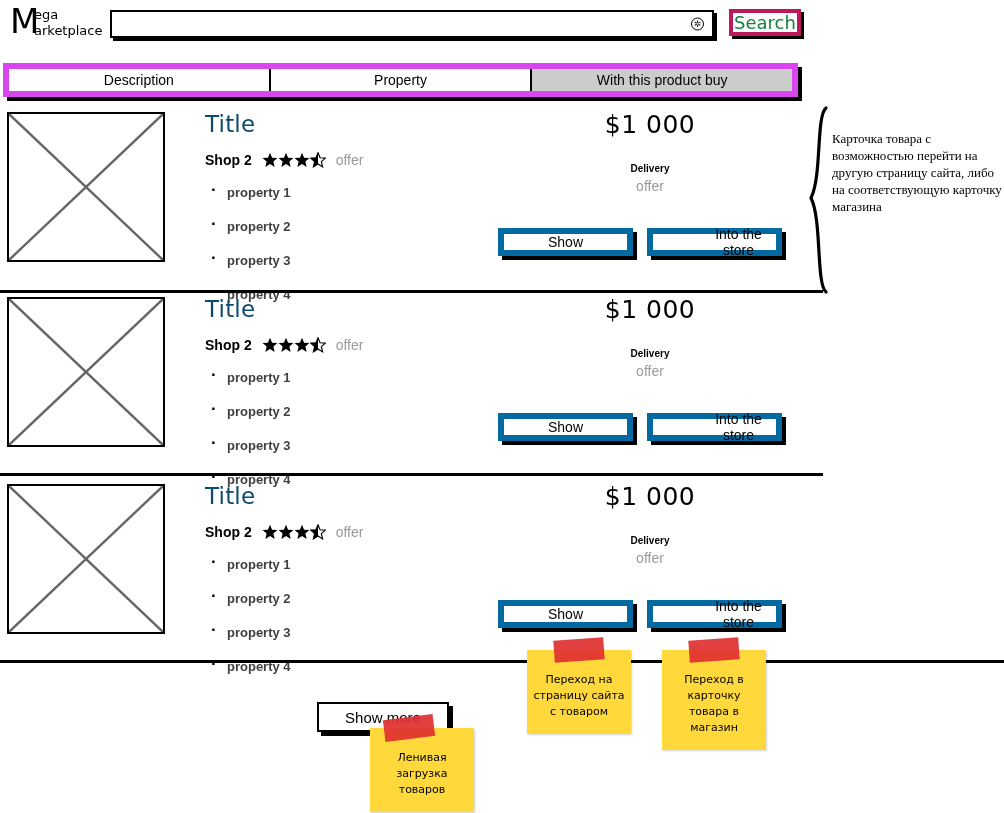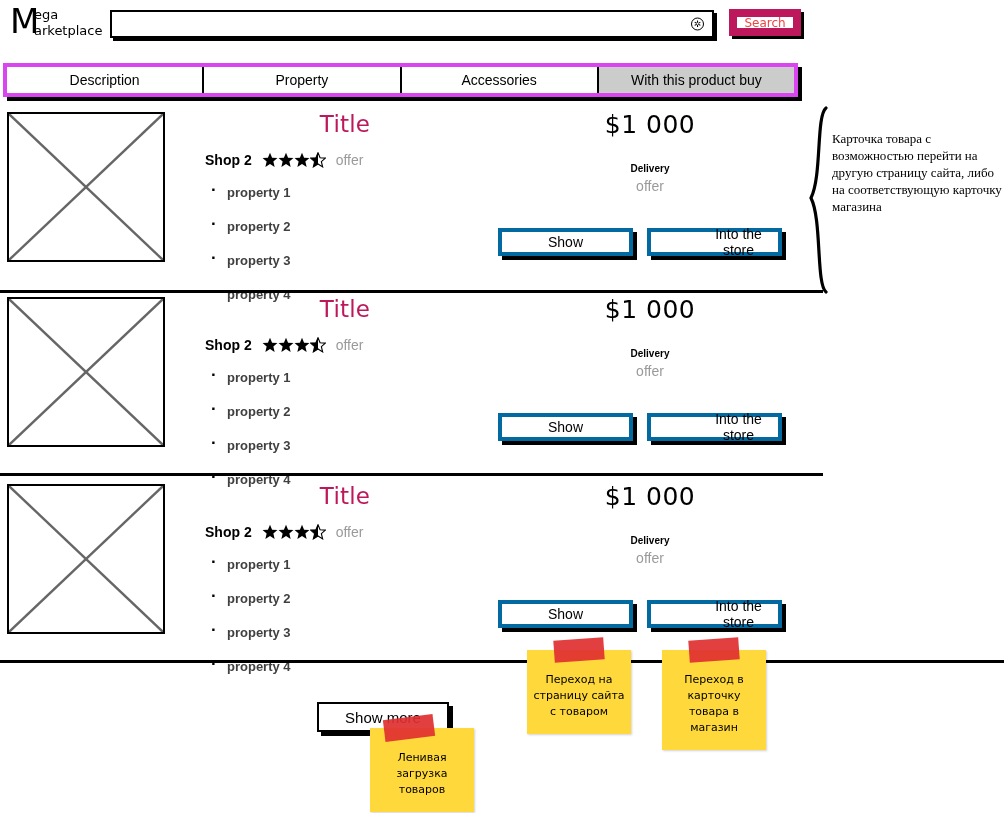--- a/index.html
+++ b/index.html
@@ -34,29 +34,29 @@
   .clear-icon {
     position: absolute; right: 8px; top: 50%; transform: translateY(-50%);
     width: 13px; height: 13px; border: 1.6px solid #000; border-radius: 50%;
     display: flex; align-items: center; justify-content: center;
     font-size: 11px; line-height: 1; color: #000;
   }
   .clear-icon::after { content: "✲"; font-size: 9px; }
 
   .search-btn {
     position: absolute; left: 729px; top: 9px; width: 72px; height: 27px;
-    border: 8px solid #be185d; background: #fff; box-shadow: 3px 3px 0 #000;
-    font-family: "DejaVu Sans", sans-serif; font-size: 12px; color: #ef4444;
+    border: 4px solid #be185d; background: #fff; box-shadow: 3px 3px 0 #000;
+    font-family: "DejaVu Sans", sans-serif; font-size: 18px; color: #15803d;
     cursor: pointer; display: flex; align-items: center; justify-content: center;
   }
 
   
   .tabbar {
     position: absolute; left: 3px; top: 63px; width: 795px; height: 34px;
-    border: 4px solid #d946ef; display: flex; box-shadow: 4px 4px 0 #000;
+    border: 6px solid #d946ef; display: flex; box-shadow: 4px 4px 0 #000;
     background: #fff;
   }
   .tab {
     flex: 1 1 0; display: flex; align-items: center; justify-content: center;
     border-right: 2px solid #000; font-size: 14px; color: #000;
     font-family: "Liberation Sans", sans-serif; cursor: pointer; background: #fff;
   }
   .tab:last-child { border-right: none; }
   .tab.active { background: #cccccc; }
 
@@ -67,22 +67,22 @@
   .row3 { top: 482px; }
 
   .thumb {
     position: absolute; left: 7px; top: 2px; width: 158px; height: 150px;
     border: 2px solid #000; background: #fff;
   }
   .thumb svg { display: block; width: 100%; height: 100%; }
 
   .info { position: absolute; left: 205px; top: 0; width: 280px; }
   .ptitle {
-    font-size: 23px; font-family: "DejaVu Sans", sans-serif; color: #be185d;
-    line-height: 28px; letter-spacing: 0.2px; text-align: center;
+    font-size: 23px; font-family: "DejaVu Sans", sans-serif; color: #0c4a6e;
+    line-height: 28px; letter-spacing: 0.2px;
   }
   .shoprow { display: flex; align-items: center; gap: 10px; margin-top: 14px; }
   .shopname { font-size: 14px; font-weight: bold; color: #000; }
   .stars { display: flex; align-items: center; gap: 0px; }
   .star { width: 16px; height: 16px; display: inline-block; }
   .offer-grey { font-size: 14px; color: #9a9a9a; }
 
   .props { list-style: none; margin-top: 5px; }
   .props li {
     font-size: 13px; font-weight: bold; color: #404040;
@@ -93,21 +93,21 @@
     font-size: 17px; font-weight: bold; color: #000;
   }
 
   .pricecol { position: absolute; left: 490px; top: 0; width: 320px; text-align: center; }
   .price { font-size: 25px; font-family: "DejaVu Sans", sans-serif; color: #000; letter-spacing: 0.5px; }
   .delivery { font-size: 10px; font-weight: bold; color: #000; margin-top: 24px; }
   .deliv-offer { font-size: 14px; color: #9a9a9a; margin-top: 4px; }
 
   .btns { position: absolute; top: 118px; left: 8px; display: flex; gap: 14px; }
   .wbtn {
-    border: 4px solid #0369a1; background: #fff; box-shadow: 4px 4px 0 #000;
+    border: 6px solid #0369a1; background: #fff; box-shadow: 4px 4px 0 #000;
     height: 28px; display: flex; align-items: center; justify-content: center;
     font-size: 14px; color: #000; cursor: pointer;
     font-family: "Liberation Sans", sans-serif;
   }
   .btn-show { width: 135px; }
   .btn-store { width: 135px; padding-left: 48px; }
 
   
   .divider { position: absolute; left: 0; height: 3px; background: #000; }
   .div1 { top: 290px; width: 823px; }
@@ -163,21 +163,20 @@
   <div class="search-box">
     <input class="search-input" type="text" placeholder="" style="">
     <span class="clear-icon"></span>
   </div>
 
   <div class="search-btn">Search</div>
 
   <div class="tabbar">
     <div class="tab">Description</div>
     <div class="tab">Property</div>
-    <div class="tab">Accessories</div>
     <div class="tab active">With this product buy</div>
   </div>
 
   <div class="row row1">
     <div class="thumb">
       <svg viewBox="0 0 100 100" preserveAspectRatio="none">
         <line x1="0" y1="0" x2="100" y2="100" stroke="#666" stroke-width="1.6"></line>
         <line x1="100" y1="0" x2="0" y2="100" stroke="#666" stroke-width="1.6"></line>
       </svg>
     </div>

